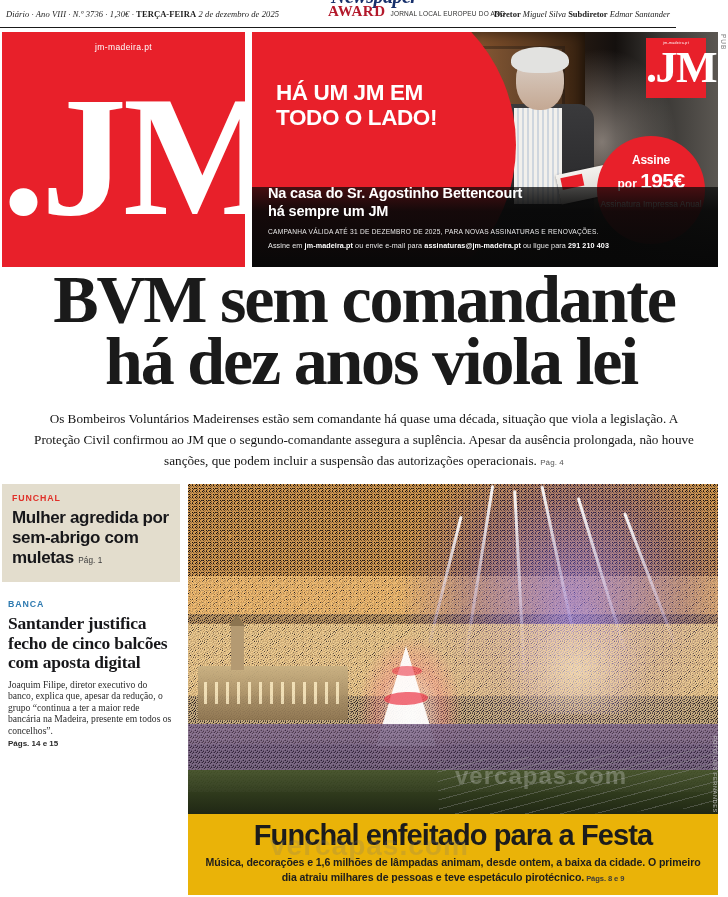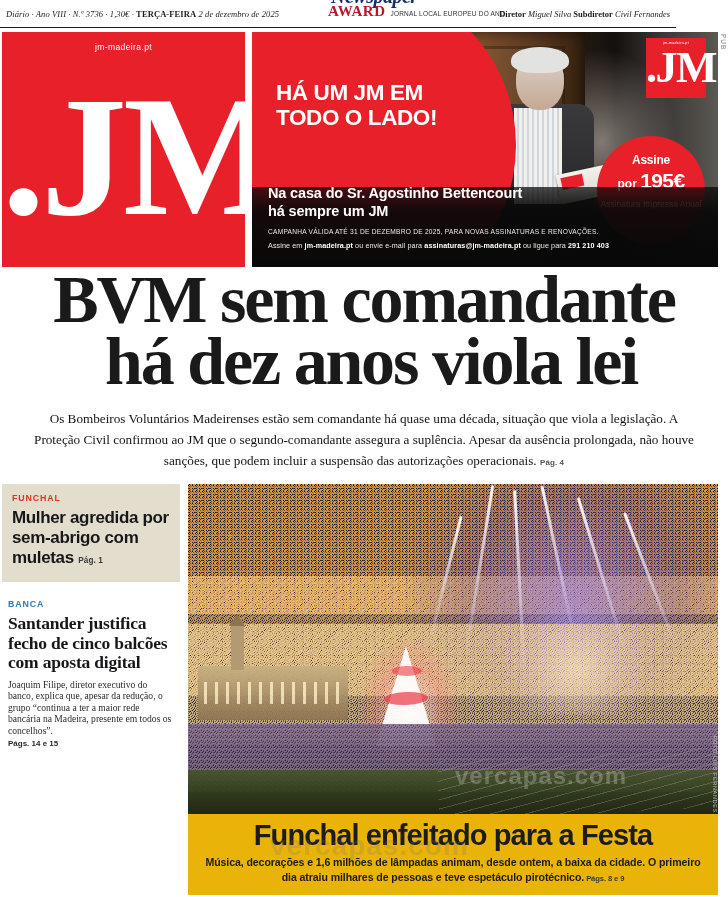--- a/index.html
+++ b/index.html
@@ -100,21 +100,21 @@
   .card{box-sizing:border-box;padding:9px 10px 11px 10px;margin-bottom:8px;}
   .card.blue{background:#d6e4ec;}
   .card.tan{background:#e3ddcd;}
   .card.plain{background:#fff;padding-left:6px;padding-right:8px;}
   .kicker{font-size:8.8px;font-weight:bold;letter-spacing:.9px;margin-bottom:5px;}
   .k-blue{color:#2e7ab0;}
   .k-red{color:#e03028;}
   .card h3{margin:0;font-size:17px;line-height:20px;font-weight:bold;color:#17171a;
       letter-spacing:-.35px;}
   .card.plain h3{font-family:"Liberation Serif",serif;font-size:17.5px;line-height:19.5px;letter-spacing:-.2px;}
-  .pg{font-size:8.2px;font-weight:bold;color:#3a3a3a;letter-spacing:.1px;}
+  .pg{font-size:8.2px;font-weight:normal;color:#3a3a3a;letter-spacing:.1px;}
   .card.plain .body{margin-top:6px;font-family:"Liberation Serif",serif;font-size:9.6px;
       line-height:11.6px;color:#2a2a2a;}
   .card.plain .pgs{margin-top:3px;font-size:8px;font-weight:bold;color:#2a2a2a;
       font-family:"Liberation Sans",sans-serif;}
 
   
   .photowrap{position:absolute;left:188px;top:484px;width:530px;height:330px;overflow:hidden;background:#05040a;}
   .sky{position:absolute;inset:0;background:linear-gradient(180deg,#06040a 0%,#0a0712 30%,#120b16 55%,#0c0910 100%);}
   .hill{position:absolute;left:0;top:0;width:100%;height:130px;
      background:
@@ -189,21 +189,21 @@
     <div class="ts-left"><span>Diário · Ano VIII · N.º 3736 · 1,30€ · </span><b>TERÇA-FEIRA</b><span> 2 de dezembro de 2025</span></div>
 
     <div class="award">
       <div class="award-news">Newspaper</div>
       <div class="award-row">
         <div class="award-word">AWARD</div>
         <div class="award-sub">JORNAL LOCAL EUROPEU DO ANO</div>
       </div>
     </div>
 
-    <div class="ts-right"><b>Diretor</b><span> Miguel Silva  </span><b>Subdiretor</b><span> Civil Fernandes</span></div>
+    <div class="ts-right"><b>Diretor</b><span> Miguel Silva  </span><b>Subdiretor</b><span> Edmar Santander</span></div>
   </div>
 
   <div class="logobox">
     <div class="logo-url">jm-madeira.pt</div>
     <div class="logo-jm">.JM</div>
   </div>
 
   <div class="pub-label">PUB</div>
   <div class="ad">
     <div class="ad-photo"></div>

